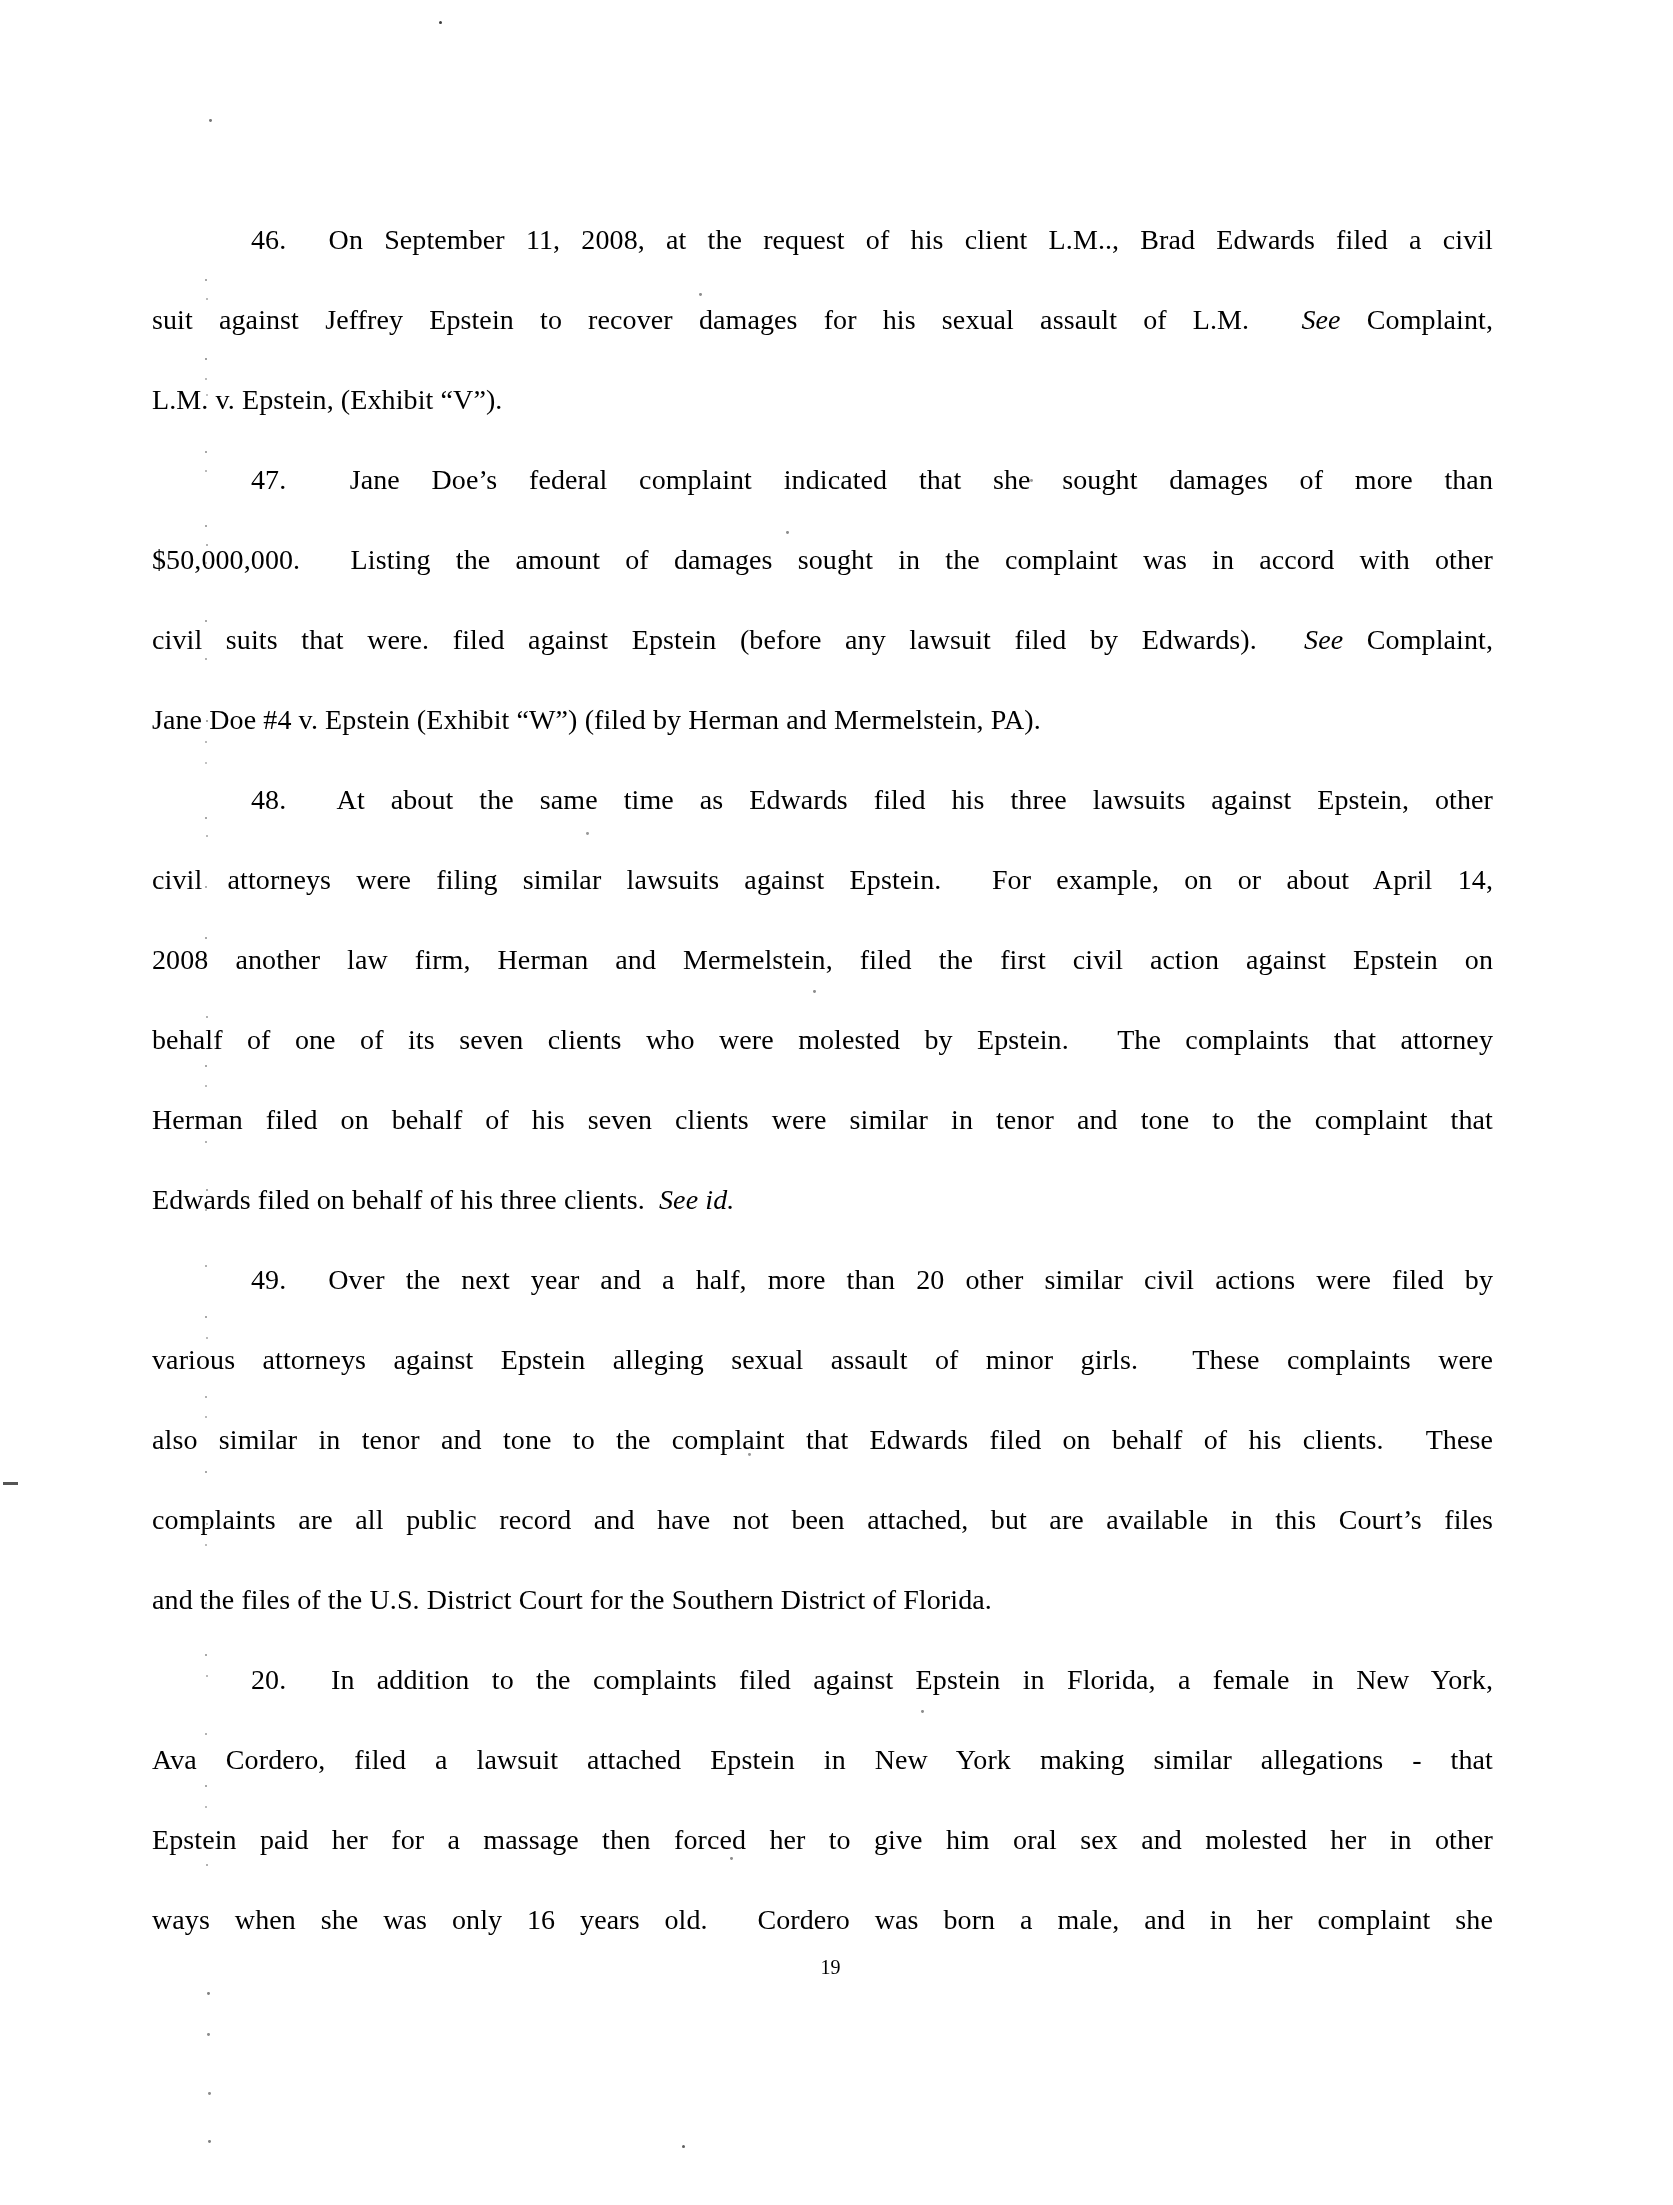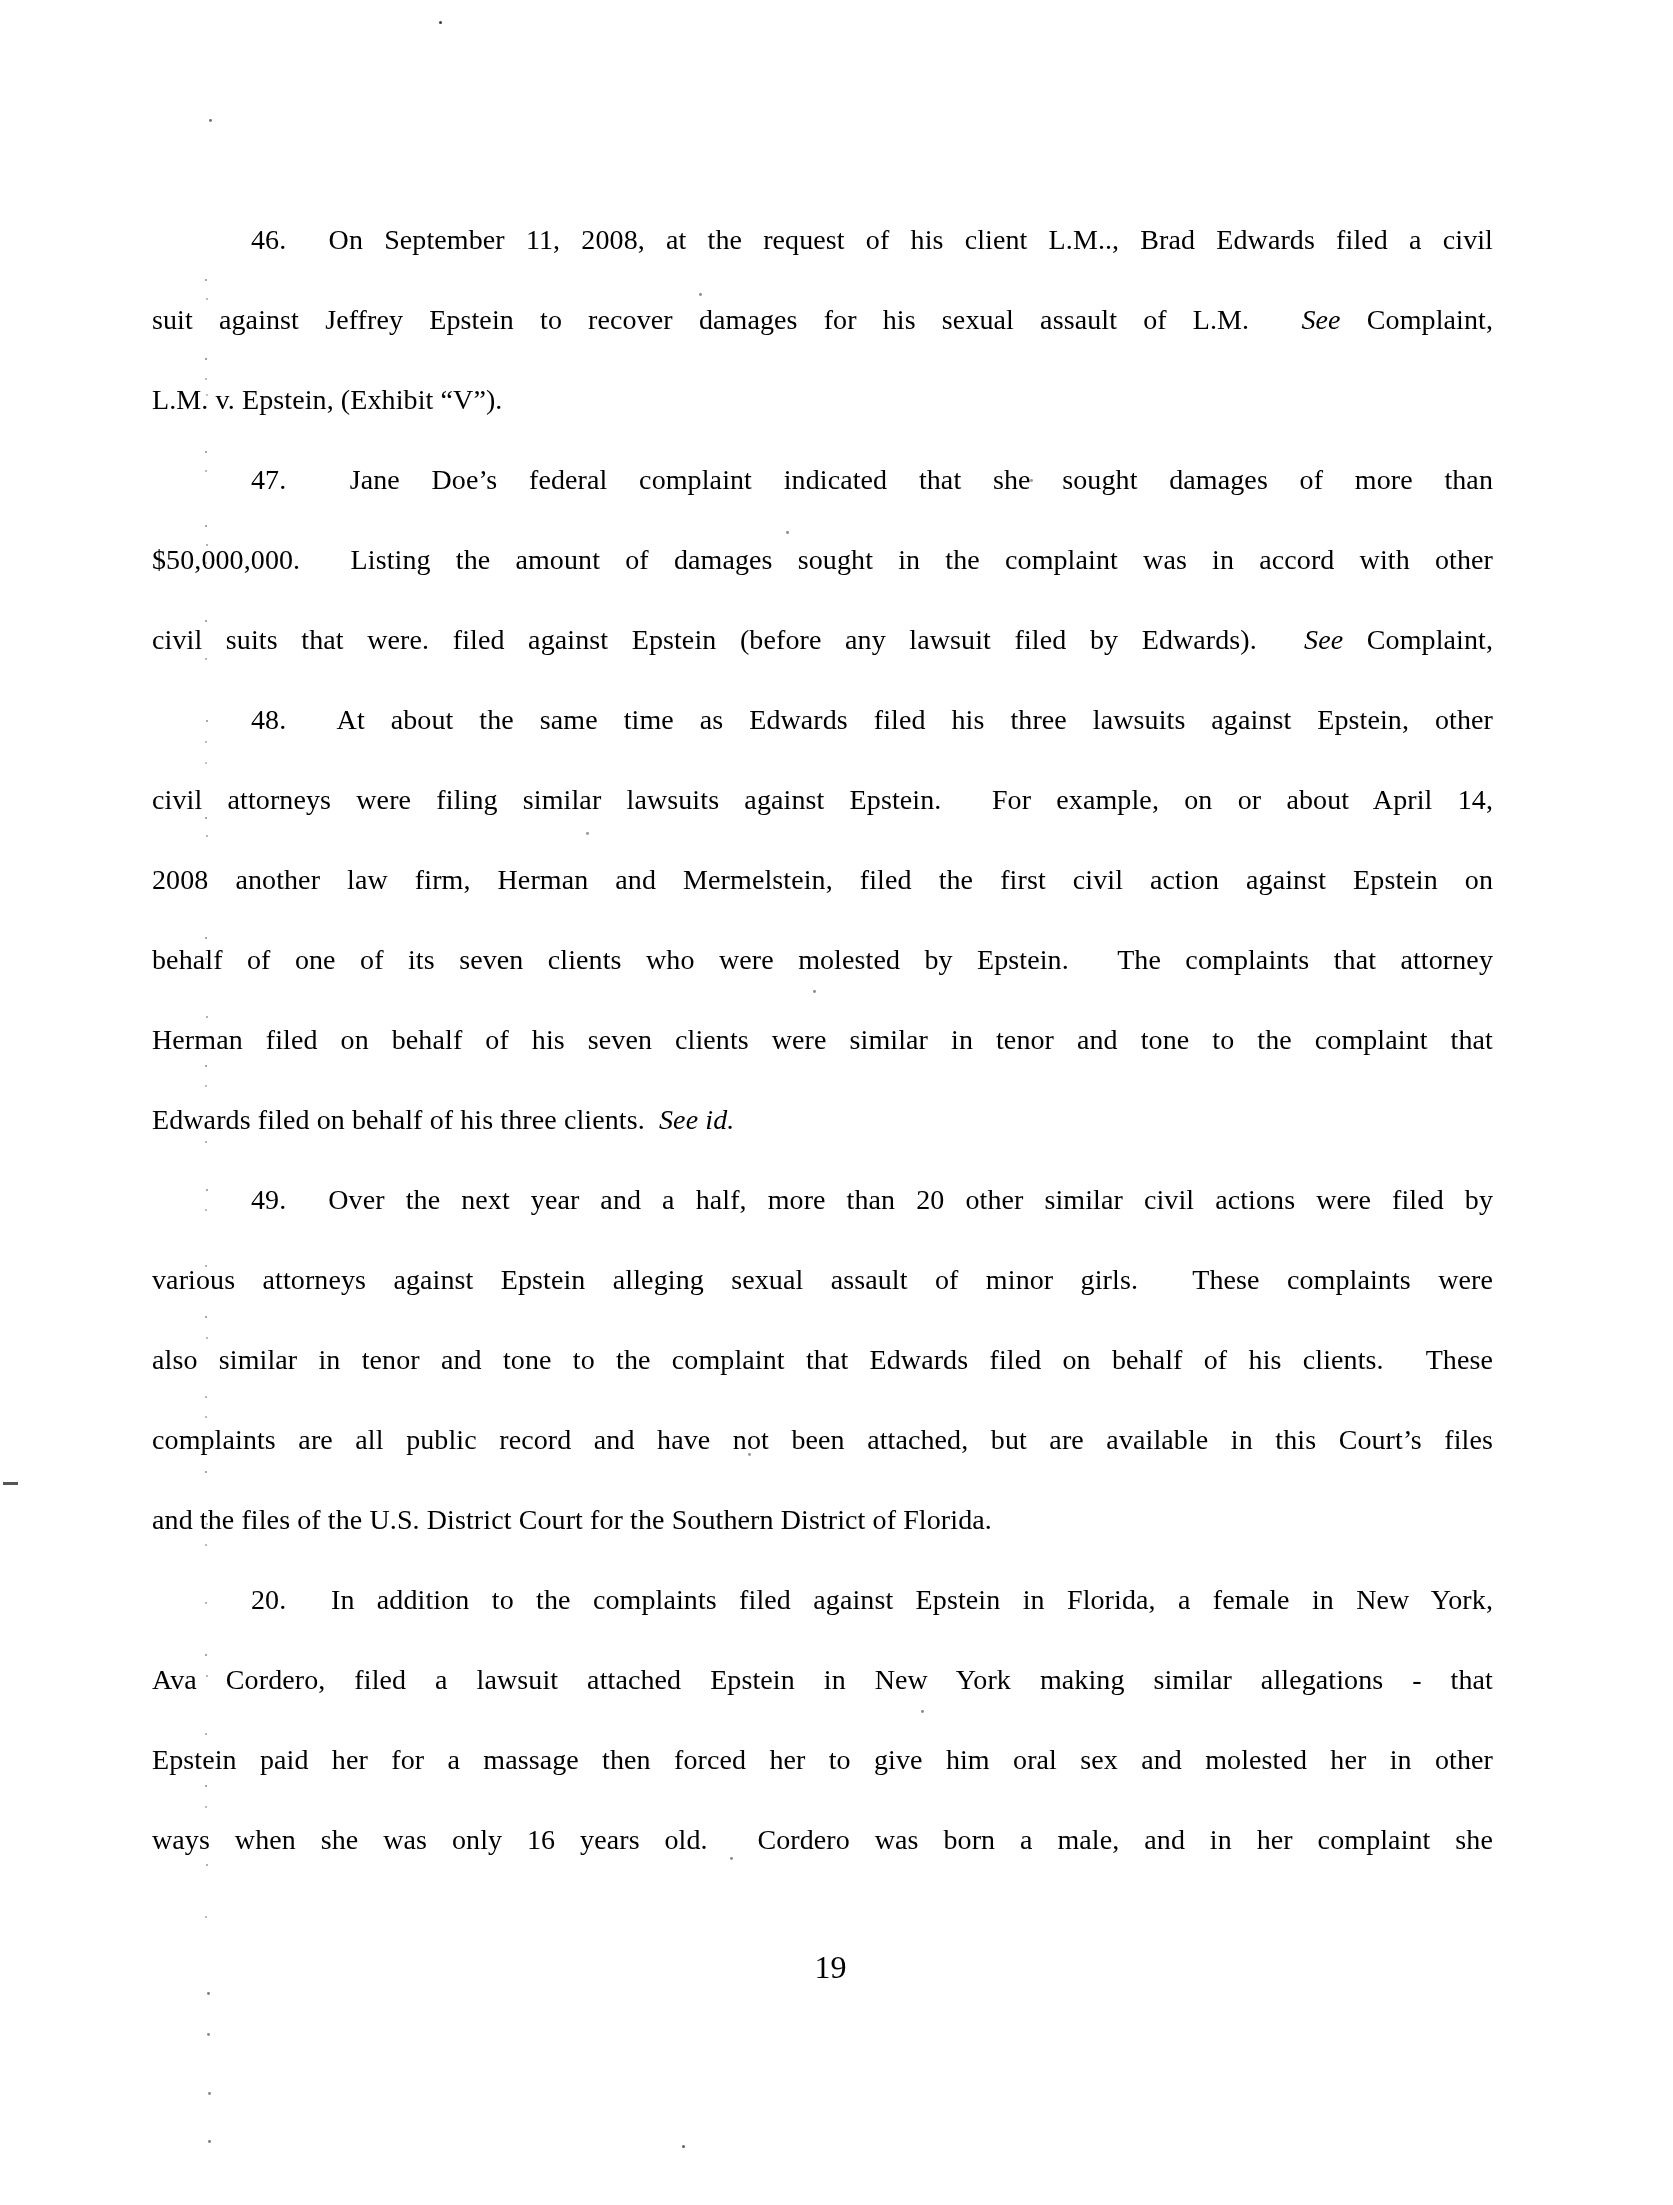--- a/index.html
+++ b/index.html
@@ -32,21 +32,21 @@
   .align-left   { text-align: left; text-align-last: left; }
   .indent       { padding-left: 99px; }
   .seg.it       { font-style: italic; }
   .page-number {
     position: absolute;
     left: 160px;
     top: 1927px;
     width: 1341px;
     height: 80px;
     line-height: 80px;
-    font-size: 32px;
+    font-size: 20px;
     text-align: center;
   }
   .dot {
     position: absolute;
     background: #1a1a1a;
     border-radius: 50%;
   }
   .dash {
     position: absolute;
     background: #2a2a2a;
@@ -57,20 +57,21 @@
 
 <div class="page">
 
   <div class="text-block">
       <div class="line align-justify indent"><span class="seg">46.  On September 11, 2008, at the request of his client L.M.., Brad Edwards filed a civil</span></div>
       <div class="line align-justify"><span class="seg">suit against Jeffrey Epstein to recover damages for his sexual assault of L.M.  </span><span class="seg it">See</span><span class="seg"> Complaint,</span></div>
       <div class="line align-left"><span class="seg">L.M. v. Epstein, (Exhibit “V”).</span></div>
       <div class="line align-justify indent"><span class="seg">47.  Jane Doe’s federal complaint indicated that she sought damages of more than</span></div>
       <div class="line align-justify"><span class="seg">$50,000,000.  Listing the amount of damages sought in the complaint was in accord with other</span></div>
       <div class="line align-justify"><span class="seg">civil suits that were. filed against Epstein (before any lawsuit filed by Edwards).  </span><span class="seg it">See</span><span class="seg"> Complaint,</span></div>
+      <div class="line align-left"><span class="seg">Jane Doe #4 v. Epstein (Exhibit “W”) (filed by Herman and Mermelstein, PA).</span></div>
       <div class="line align-justify indent"><span class="seg">48.  At about the same time as Edwards filed his three lawsuits against Epstein, other</span></div>
       <div class="line align-justify"><span class="seg">civil attorneys were filing similar lawsuits against Epstein.  For example, on or about April 14,</span></div>
       <div class="line align-justify"><span class="seg">2008 another law firm, Herman and Mermelstein, filed the first civil action against Epstein on</span></div>
       <div class="line align-justify"><span class="seg">behalf of one of its seven clients who were molested by Epstein.  The complaints that attorney</span></div>
       <div class="line align-justify"><span class="seg">Herman filed on behalf of his seven clients were similar in tenor and tone to the complaint that</span></div>
       <div class="line align-left"><span class="seg">Edwards filed on behalf of his three clients.  </span><span class="seg it">See id.</span></div>
       <div class="line align-justify indent"><span class="seg">49.  Over the next year and a half, more than 20 other similar civil actions were filed by</span></div>
       <div class="line align-justify"><span class="seg">various attorneys against Epstein alleging sexual assault of minor girls.  These complaints were</span></div>
       <div class="line align-justify"><span class="seg">also similar in tenor and tone to the complaint that Edwards filed on behalf of his clients.  These</span></div>
       <div class="line align-justify"><span class="seg">complaints are all public record and have not been attached, but are available in this Court’s files</span></div>

